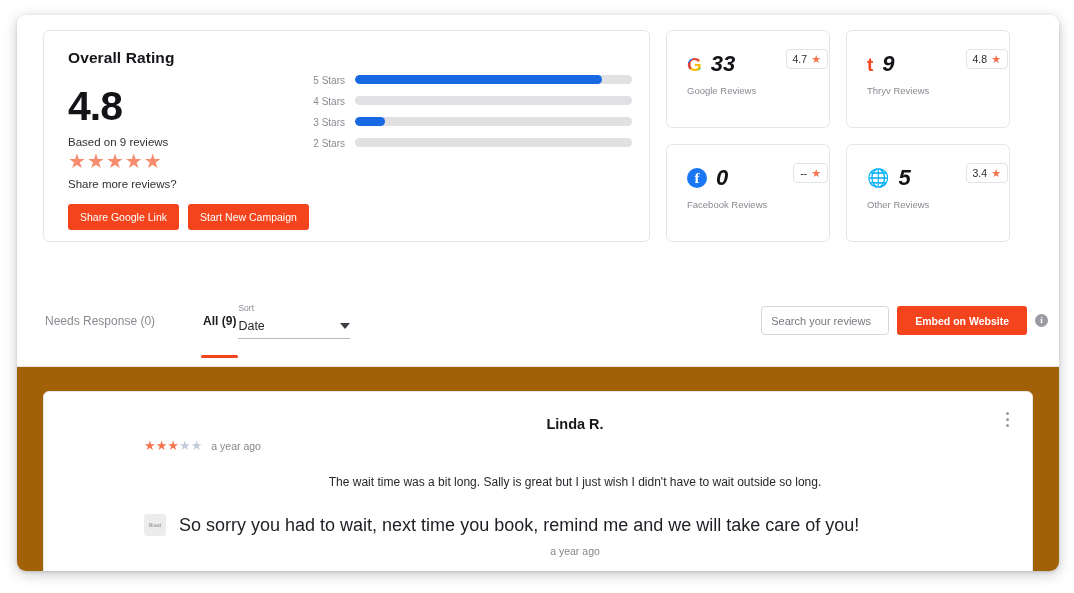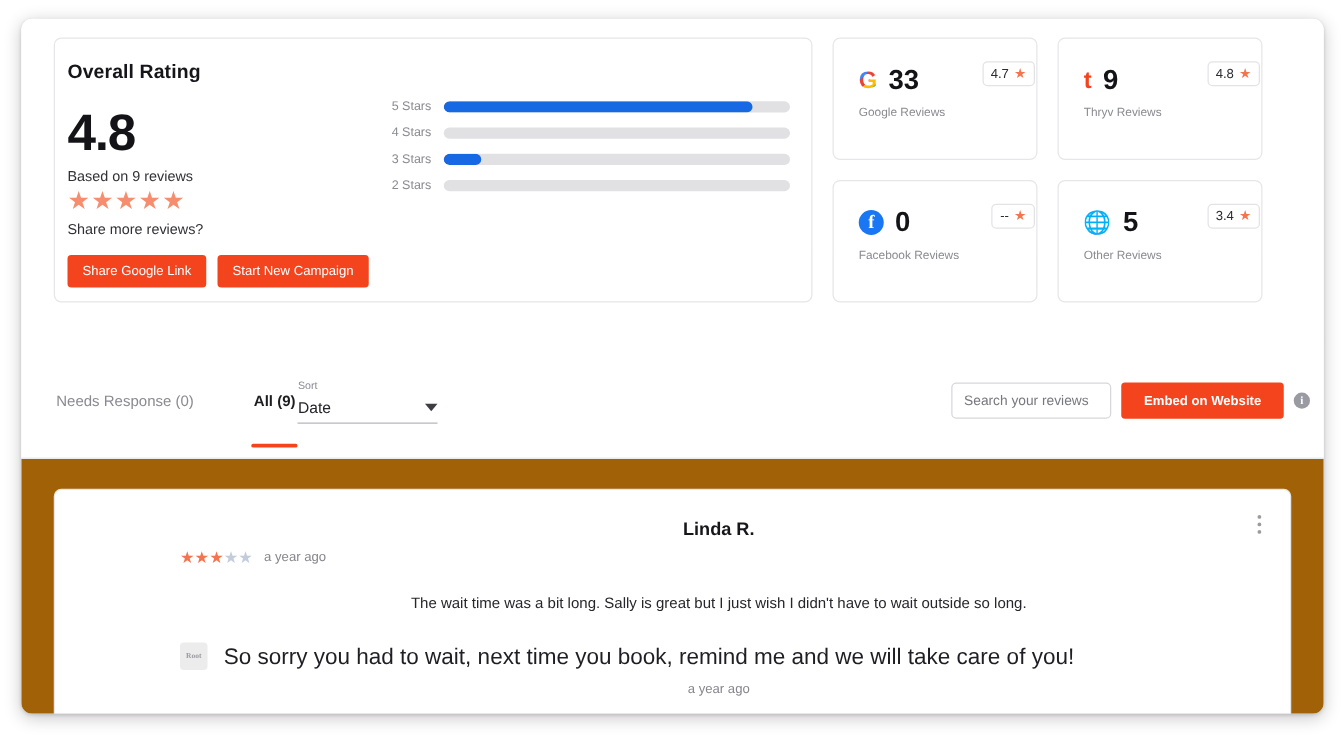--- a/index.html
+++ b/index.html
@@ -27,21 +27,21 @@
     background: #ffffff;
   }
   .summary-grid { display: flex; gap: 16px; }
 
   .overall-card {
     width: 607px; height: 212px;
     border: 1px solid #e6e6e8;
     border-radius: 6px;
     background: #fff;
     position: relative;
-    padding: 18px 10px;
+    padding: 18px 24px;
   }
   .overall-title {
     font-size: 15.5px; font-weight: bold; color: #15151a;
     letter-spacing: .1px;
   }
   .big-score {
     font-size: 41px; font-weight: bold; color: #141418;
     line-height: 1; margin-top: 19px; letter-spacing: -1px;
   }
   .based-on { font-size: 11.5px; color: #303036; margin-top: 9px; }
@@ -49,42 +49,42 @@
   .star-row .st { font-size: 20px; color: #f58d6e; line-height: 1; }
   .want-more { font-size: 11.5px; color: #303036; margin-top: 7px; }
   .btn-row { display: flex; gap: 9px; margin-top: 14px; }
   .pill-btn {
     background: #f4441d; color: #fff; border: none; border-radius: 3px;
     font-size: 10.5px; font-family: "Liberation Sans", sans-serif;
     padding: 7px 12px; cursor: pointer; white-space: nowrap;
   }
 
   .bars { position: absolute; left: 258px; top: 44px; width: 330px; }
-  .bar-line { display: flex; align-items: center; height: 21px; }
+  .bar-line { display: flex; height: 21px; }
   .bar-label {
     width: 53px; text-align: right; font-size: 10px;
     color: #8a8a92; padding-right: 10px; white-space: nowrap;
   }
   .bar-track {
     flex: 1; height: 9px; border-radius: 5px; background: #e1e1e3;
     overflow: hidden;
   }
   .bar-fill { height: 100%; border-radius: 5px; background: #1668e3; }
 
   
   .stat-col { display: flex; flex-direction: column; gap: 16px; }
   .stat-row { display: flex; gap: 16px; }
   .stat-card {
     width: 164px; height: 98px;
     border: 1px solid #e6e6e8; border-radius: 6px;
     background: #fff; position: relative;
     padding: 22px 0 0 20px;
   }
   .stat-main { display: flex; align-items: center; gap: 9px; }
-  .stat-count { font-size: 22px; font-weight: bold; color: #141418; line-height: 1; }
+  .stat-count { font-size: 22px; font-weight: bold; color: #141418; line-height: 1; font-style: italic; }
   .stat-sub { font-size: 9.5px; color: #8a8a92; margin-top: 10px; }
   .rating-chip {
     position: absolute; right: 1px; top: 18px;
     border: 1px solid #e3e3e6; border-radius: 4px;
     padding: 3px 6px; display: flex; align-items: center; gap: 4px;
     background: #fff;
   }
   .rating-chip .val { font-size: 10.5px; color: #2b2b31; }
   .rating-chip .chip-star { font-size: 11px; color: #f4744f; line-height: 1; }
 

